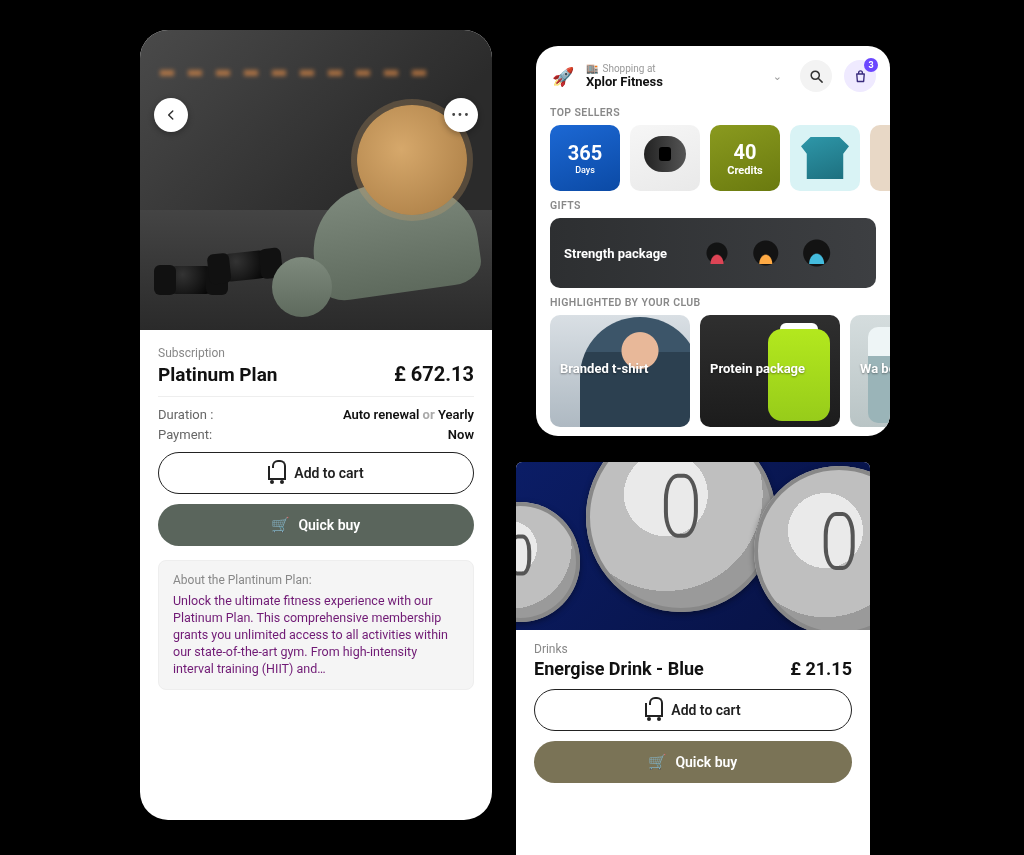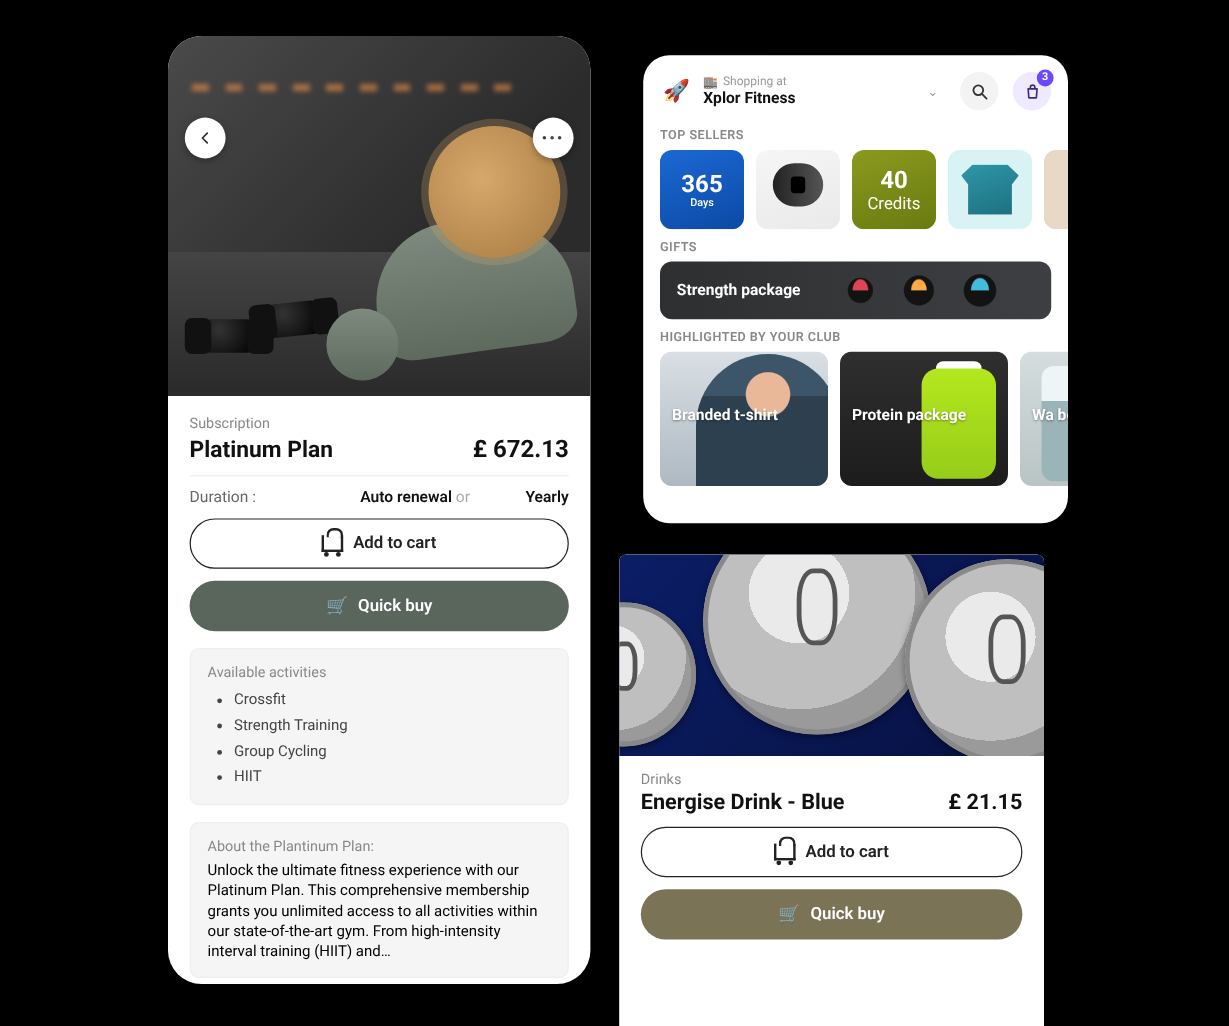--- a/index.html
+++ b/index.html
@@ -89,39 +89,39 @@
   }
   .section {
     padding: 16px 18px 10px 18px;
   }
   .sub-label { color:#888; font-size:12px; }
   .title-row { display:flex;align-items:baseline;justify-content:space-between;margin-top:2px;}
   .title-row h1 { font-size:19px;font-weight:700;color:#111;}
   .price { font-size:20px;font-weight:700;color:#111;}
   .divider { height:1px;background:#eee;margin:10px 0;}
   .meta-row{display:flex;justify-content:space-between;font-size:13px;color:#666;margin:5px 0;}
-  .meta-row .value{color:#111;font-weight:600;margin-left:43px;}
-  .meta-row .or{color:#aaa;font-weight:400;margin-top:28px;}
+  .meta-row .value{color:#111;font-weight:600;}
+  .meta-row .or{color:#aaa;font-weight:700;margin-top:28px;}
   .btn{
     width:100%;height:42px;border-radius:22px;display:flex;align-items:center;justify-content:center;gap:8px;
     font-size:14px;font-weight:600;margin-top:10px;cursor:pointer;
   }
   .btn.outline{background:#fff;border:1.5px solid #222;color:#222;}
   .btn.filled{background:#5a655c;color:#fff;border:none;}
   .btn.filled-olive{background:#7a7356;color:#fff;border:none;}
   .cart-icon{width:18px;height:14px;border:2px solid currentColor;border-top:none;position:relative;}
   .cart-icon:before{content:"";position:absolute;top:-6px;left:2px;width:10px;height:6px;border:2px solid currentColor;border-bottom:none;border-radius:6px 6px 0 0;}
   .cart-icon:after{content:"";position:absolute;bottom:-6px;left:0;width:4px;height:4px;border-radius:50%;background:currentColor;box-shadow:10px 0 currentColor;}
   .quick-icon{font-size:15px;}
   .card-box{
     background:#f5f5f5;border-radius:8px;border:1px solid #eee;padding:12px 14px;margin-top:14px;font-size:12.5px;color:#444;
   }
   .card-box .box-title{color:#888;font-size:12px;margin-bottom:6px;}
   .card-box ul{list-style:disc;padding-left:22px;line-height:1.7;}
-  .card-box .desc{line-height:1.35;color:#000000;}
+  .card-box .desc{line-height:1.35;color:#701a75;}
 
   
   .phone-right-top{
     position:absolute;left:536px;top:46px;width:354px;height:390px;
     background:#fff;border-radius:22px;overflow:hidden;
     box-shadow:0 4px 16px rgba(0,0,0,.35);
   }
   .store-header{
     display:flex;align-items:center;gap:8px;padding:14px 14px 6px 14px;
   }
@@ -153,29 +153,29 @@
   .ts-365{background:linear-gradient(160deg,#1c68d4,#0b4aa5);}
   .ts-365 .big{font-size:20px;}
   .ts-365 .small{font-size:9px;font-weight:500;}
   .ts-tracker{background:linear-gradient(160deg,#f6f6f6,#e9e9e9);position:relative;}
   .ts-tracker .band{
     width:42px;height:36px;border-radius:20px;background:linear-gradient(90deg,#222,#555);position:relative;top:-4px;
   }
   .ts-tracker .band:after{content:"";position:absolute;top:11px;left:15px;width:12px;height:14px;border-radius:3px;background:#000;}
   .ts-credits{background:linear-gradient(160deg,#8a9a1f,#6a7a0f);}
   .ts-credits .big{font-size:20px;}
-  .ts-credits .small{font-size:14px;font-weight:400;}
+  .ts-credits .small{font-size:11px;font-weight:700;}
   .ts-shirt{background:#d9f3f5;position:relative;overflow:hidden;}
   .ts-shirt .tee{
     width:48px;height:42px;background:linear-gradient(160deg,#2e97a9,#1d6f7e);position:relative;
     clip-path:polygon(20% 0,80% 0,100% 22%,88% 40%,88% 100%,12% 100%,12% 40%,0 22%);
   }
   .ts-box{background:#e8d8c6;}
   .gifts-banner{
-    margin:0 14px;border-radius:10px;height:48px;background:linear-gradient(90deg,#2d2f31,#3d3f42);
+    margin:0 14px;border-radius:10px;height:70px;background:linear-gradient(90deg,#2d2f31,#3d3f42);
     position:relative;overflow:hidden;display:flex;align-items:center;padding-left:14px;color:#fff;font-weight:700;font-size:13px;
   }
   .gifts-banner::before{
     content:"";
     position:absolute;top:0;bottom:0;right:0;width:65%;
     background:
       radial-gradient(circle at 25% 50%,#111 0 10px,transparent 11px),
       radial-gradient(circle at 48% 50%,#111 0 12px,transparent 13px),
       radial-gradient(circle at 72% 50%,#111 0 13px,transparent 14px);
     opacity:.95;
@@ -269,39 +269,34 @@
       <h1>Platinum Plan</h1>
       <div class="price">£ 672.13</div>
     </div>
     <div class="divider"></div>
     <div class="meta-row">
       <span>Duration :</span>
       <span>
         <span class="value">Auto renewal</span><span class="or"> or </span><span class="value">Yearly</span>
       </span>
     </div>
+    <div class="meta-row">
+      <span>Payment:</span>
+      <span class="value">Now</span>
+    </div>
 
     <div class="btn outline">
       <span class="cart-icon"></span>
       <span>Add to cart</span>
     </div>
     <div class="btn filled">
       <span class="quick-icon">🛒</span>
       <span>Quick buy</span>
     </div>
 
-    <div class="card-box">
-      <div class="box-title">Available activities</div>
-      <ul>
-        <li>Crossfit</li>
-        <li>Strength Training</li>
-        <li>Group Cycling</li>
-        <li>HIIT</li>
-      </ul>
-    </div>
 
     <div class="card-box">
       <div class="box-title">About the Plantinum Plan:</div>
       <div class="desc">Unlock the ultimate fitness experience with our Platinum Plan. This comprehensive membership grants you unlimited access to all activities within our state-of-the-art gym. From high-intensity interval training (HIIT) and…</div>
 
     </div>
   </div>
 </div>
 
 <div class="phone-right-top">

